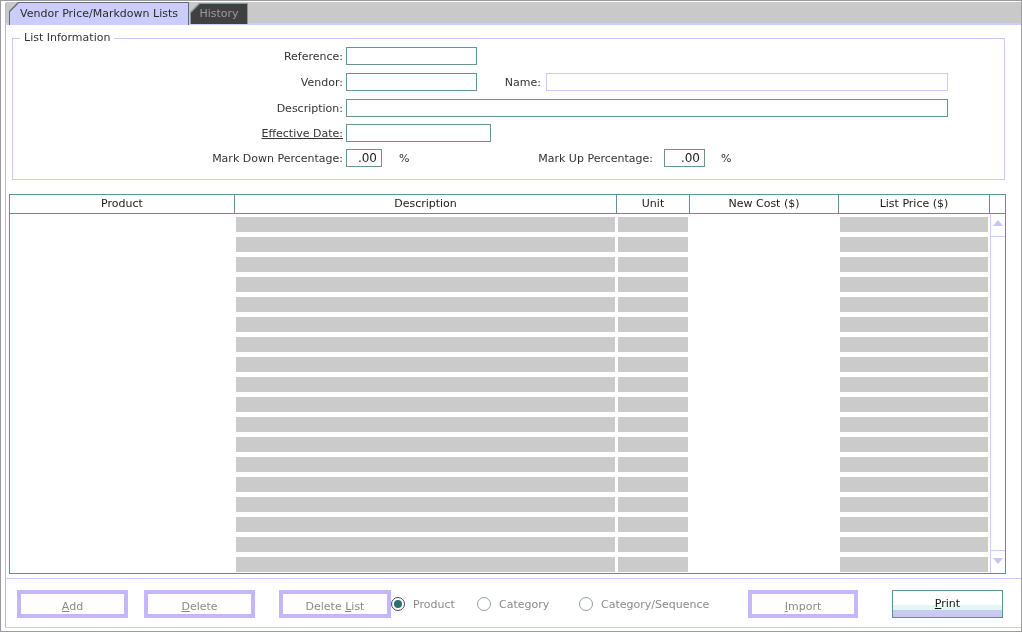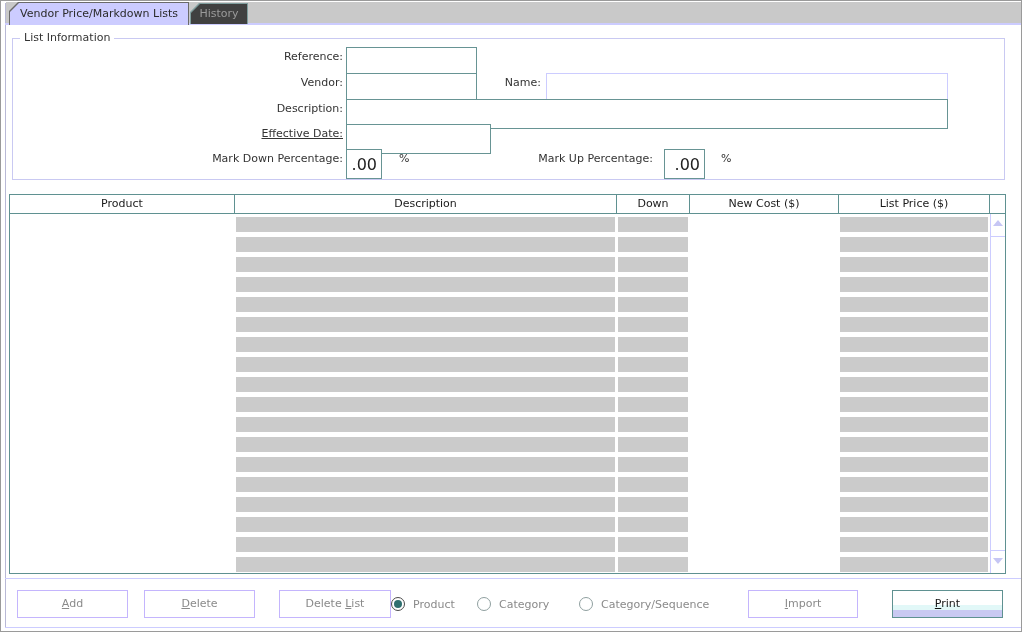--- a/index.html
+++ b/index.html
@@ -25,22 +25,22 @@
   .tab.inactive { left:189px; top:2px; width:58px; height:21px; background:#7f9d9d; z-index:2; }
   .tab.inactive .tab-inner { background:#404040; color:#9a9a9a; line-height:19px; }
 
   
   .groupbox { position:absolute; left:11px; top:37px; width:991px; height:140px;
     border:1px solid #c9c9f2; }
   .group-title { position:absolute; left:19px; top:30px; background:#ffffff;
     padding:0 4px; color:#333; z-index:2; }
 
   .flabel { position:absolute; text-align:right; color:#333; height:14px; line-height:14px; white-space:nowrap; }
-  .field { position:absolute; height:30px; box-sizing:border-box; border:1px solid #679494;
-    background:#fff; font-family:inherit; font-size:16px; padding:1px 3px; color:#222; outline:none; }
+  .field { position:absolute; height:18px; box-sizing:border-box; border:1px solid #679494;
+    background:#fff; font-family:inherit; font-size:12px; padding:1px 3px; color:#222; outline:none; }
   .field.lav { border-color:#ccccff; }
   .field.num { text-align:right; padding-right:4px; }
 
   
   .table { position:absolute; left:8px; top:193px; width:997px; height:380px;
     box-sizing:border-box; border:1px solid #5f9191; background:#fff; }
   .thead { position:absolute; left:0; right:0; top:0; height:19px; display:grid;
     grid-template-columns:225px 382px 73px 149px 151px; border-bottom:1px solid #5f9191; box-sizing:border-box; }
   .hcell { box-sizing:border-box; border-right:1px solid #5f9191; text-align:center;
     line-height:17px; color:#1a1a1a; background:#fff; overflow:hidden; white-space:nowrap; }
@@ -52,21 +52,21 @@
     border-left:1px solid #ccccff; background:#fff; box-sizing:border-box; }
   .sb-btn { position:absolute; left:0; right:0; height:22px; }
   .sb-btn.up { top:0; border-bottom:1px solid #ccccff; }
   .sb-btn.down { bottom:0; border-top:1px solid #ccccff; }
   .tri { width:0; height:0; margin:6px auto 0; border-left:5px solid transparent; border-right:5px solid transparent; }
   .tri.up { border-bottom:6px solid #c6c6f4; }
   .tri.down { border-top:6px solid #c6c6f4; margin-top:7px; }
 
   
   .btn { position:absolute; top:589px; height:28px; box-sizing:border-box; background:#fff;
-    border:1px solid #c4b5fd; color:#8a8a8a; text-align:center; line-height:26px;
+    border:4px solid #c4b5fd; color:#8a8a8a; text-align:center; line-height:26px;
     cursor:default; white-space:nowrap; }
   .btn.print { border:1px solid #5f9191; color:#141414;
     background:linear-gradient(180deg,#ffffff 0%,#ffffff 52%,#e2f8f8 52%,#e2f8f8 72%,#c9c9f2 72%,#c9c9f2 100%); }
   .radio { position:absolute; top:596px; display:flex; align-items:center; color:#8a8a8a; }
   .rc { width:12px; height:12px; border:1px solid #8f9f9f; border-radius:50%;
     background:#fff; position:relative; margin-right:8px; flex:0 0 auto; }
   .radio.selected .rc { border-color:#4a4a4a; }
   .radio.selected .rc::after { content:""; position:absolute; left:2px; top:2px; right:2px; bottom:2px;
     border-radius:50%; background:#2f6f6f; }
 </style>
@@ -109,21 +109,21 @@
   <div class="flabel" style="left:398px; top:151px; width:20px; text-align:left;">%</div>
 
   <div class="flabel" style="left:480px; top:151px; width:172px;">Mark Up Percentage:</div>
   <input class="field num" style="left: 663px; top: 148px; width: 41px;" value=".00">
   <div class="flabel" style="left:720px; top:151px; width:20px; text-align:left;">%</div>
 
   <div class="table">
     <div class="thead">
       <div class="hcell">Product</div>
       <div class="hcell">Description</div>
-      <div class="hcell">Down</div>
+      <div class="hcell">Unit</div>
       <div class="hcell">New Cost ($)</div>
       <div class="hcell">List Price ($)</div>
     </div>
     <div class="tbody">
         <div class="trow">
           <div class="tcell"></div>
           <div class="tcell shaded"></div>
           <div class="tcell shaded"></div>
           <div class="tcell"></div>
           <div class="tcell shaded"></div>

